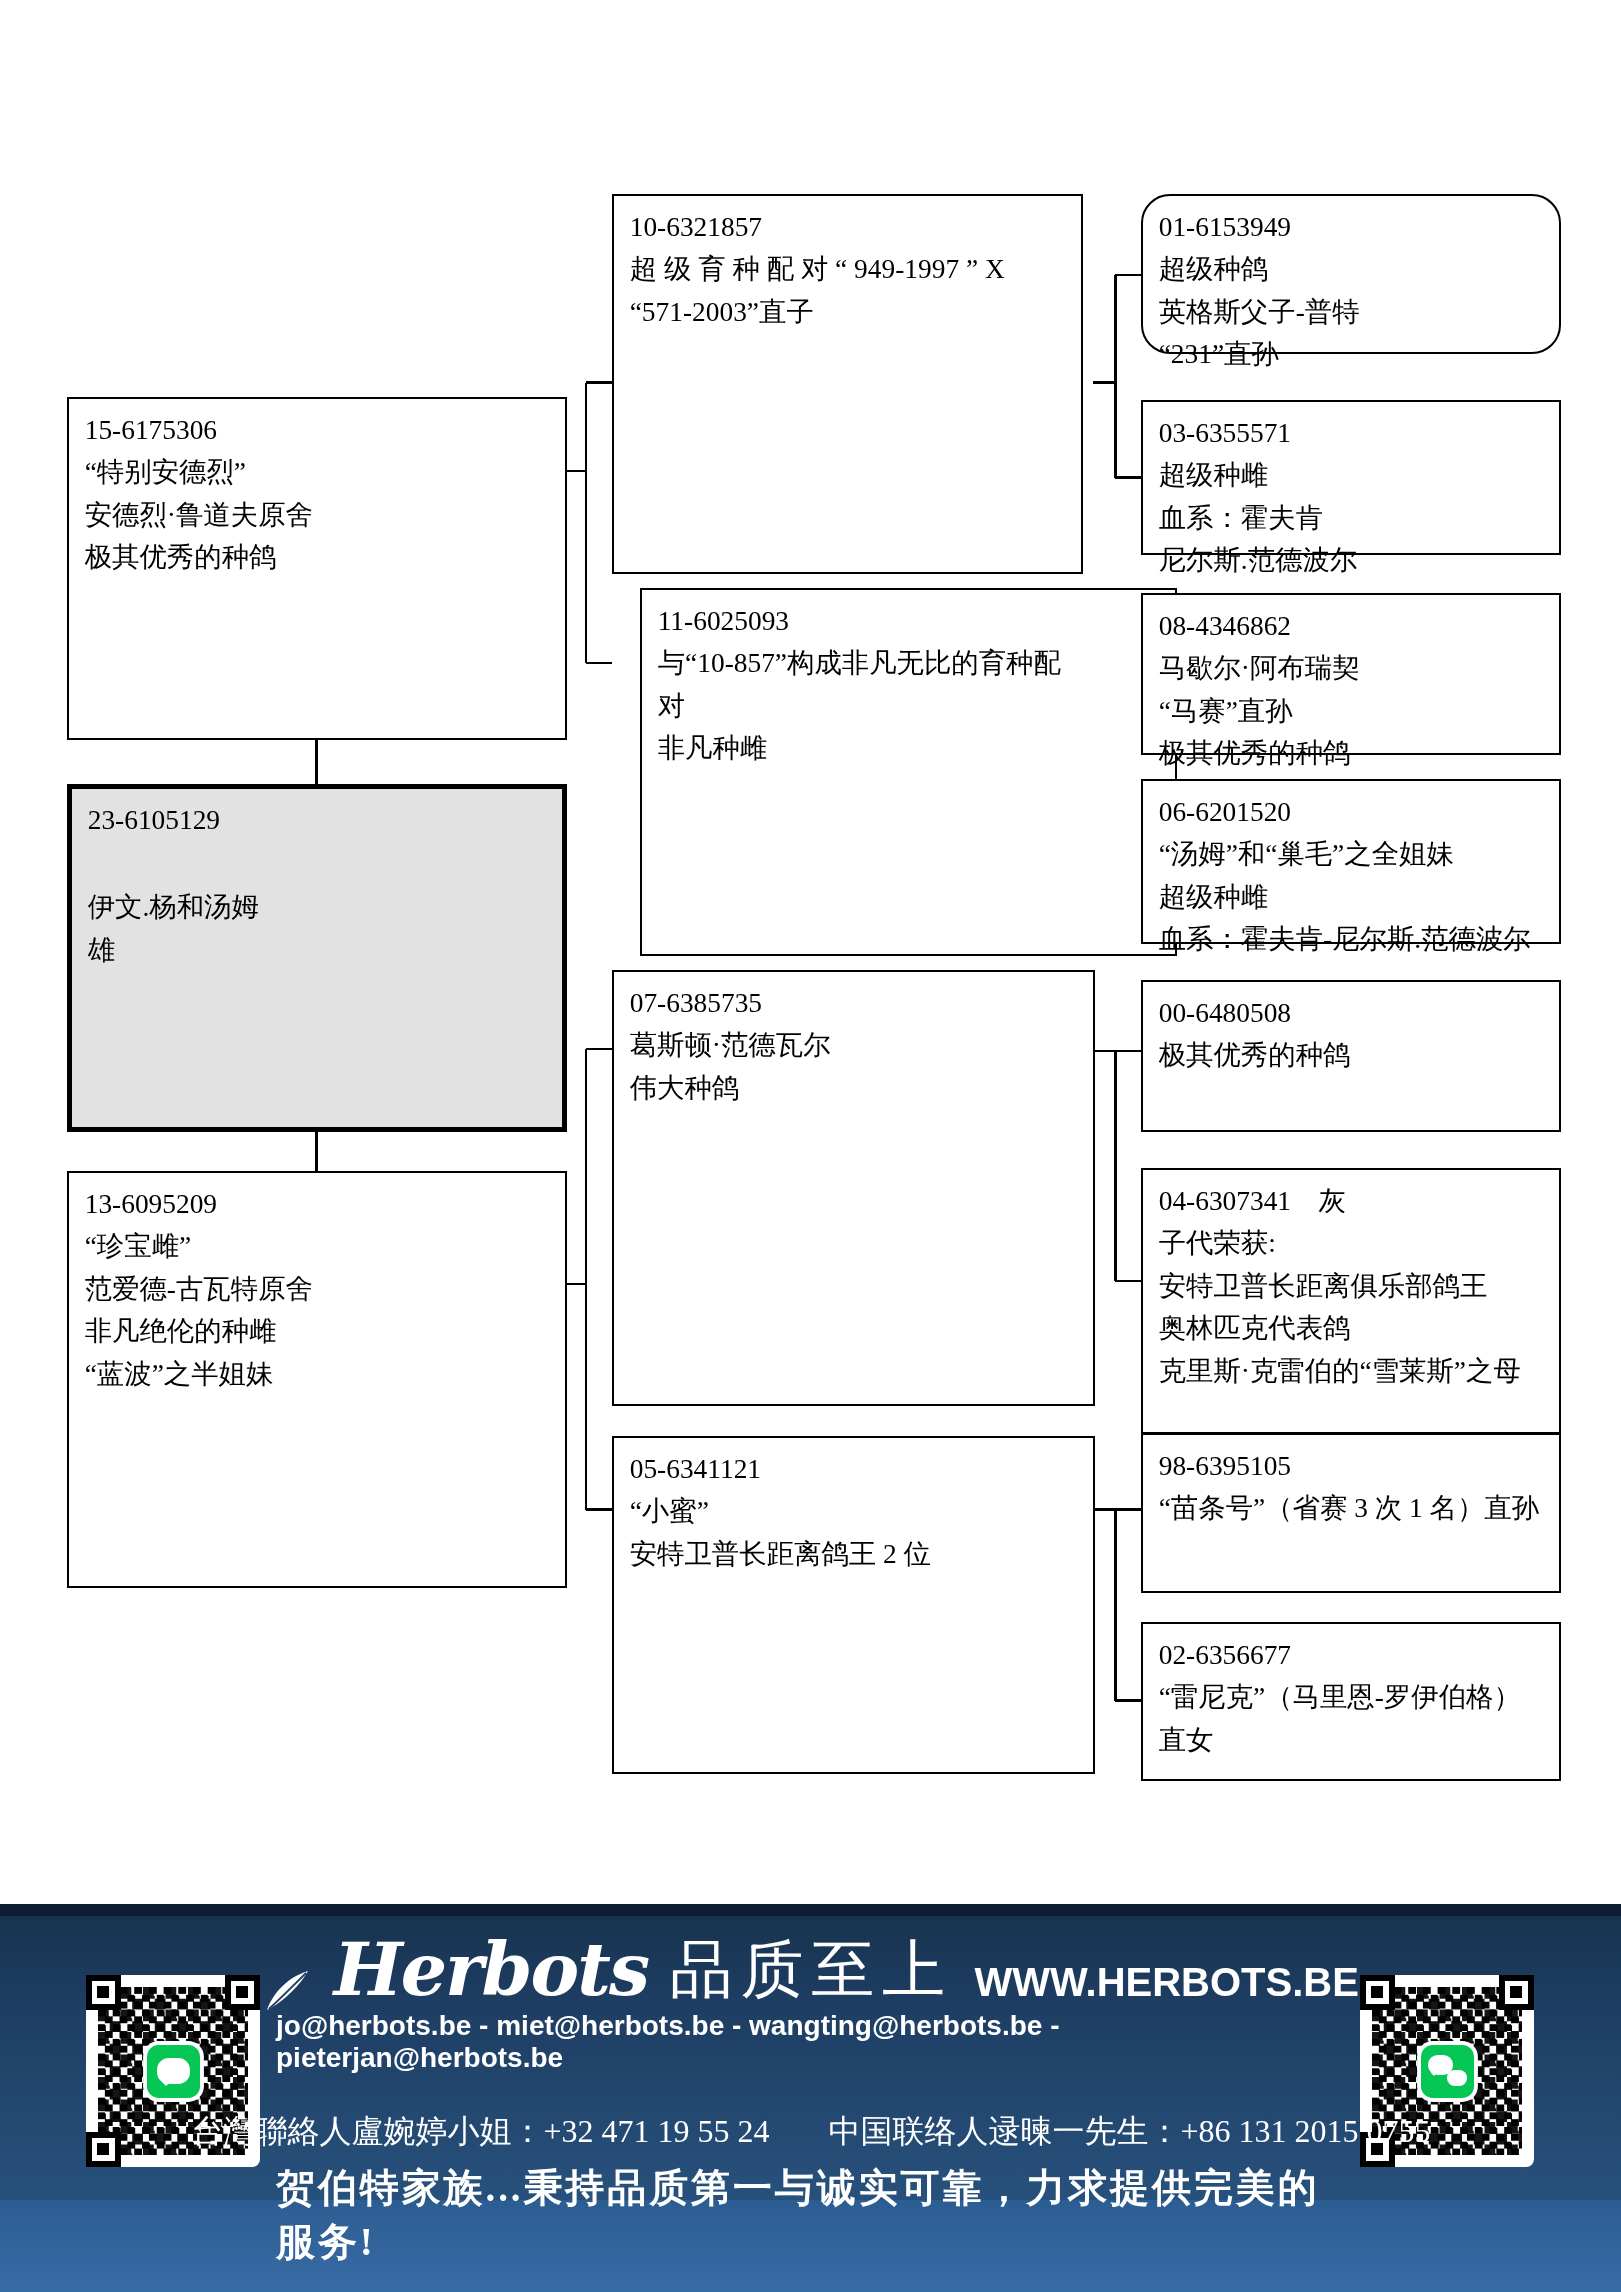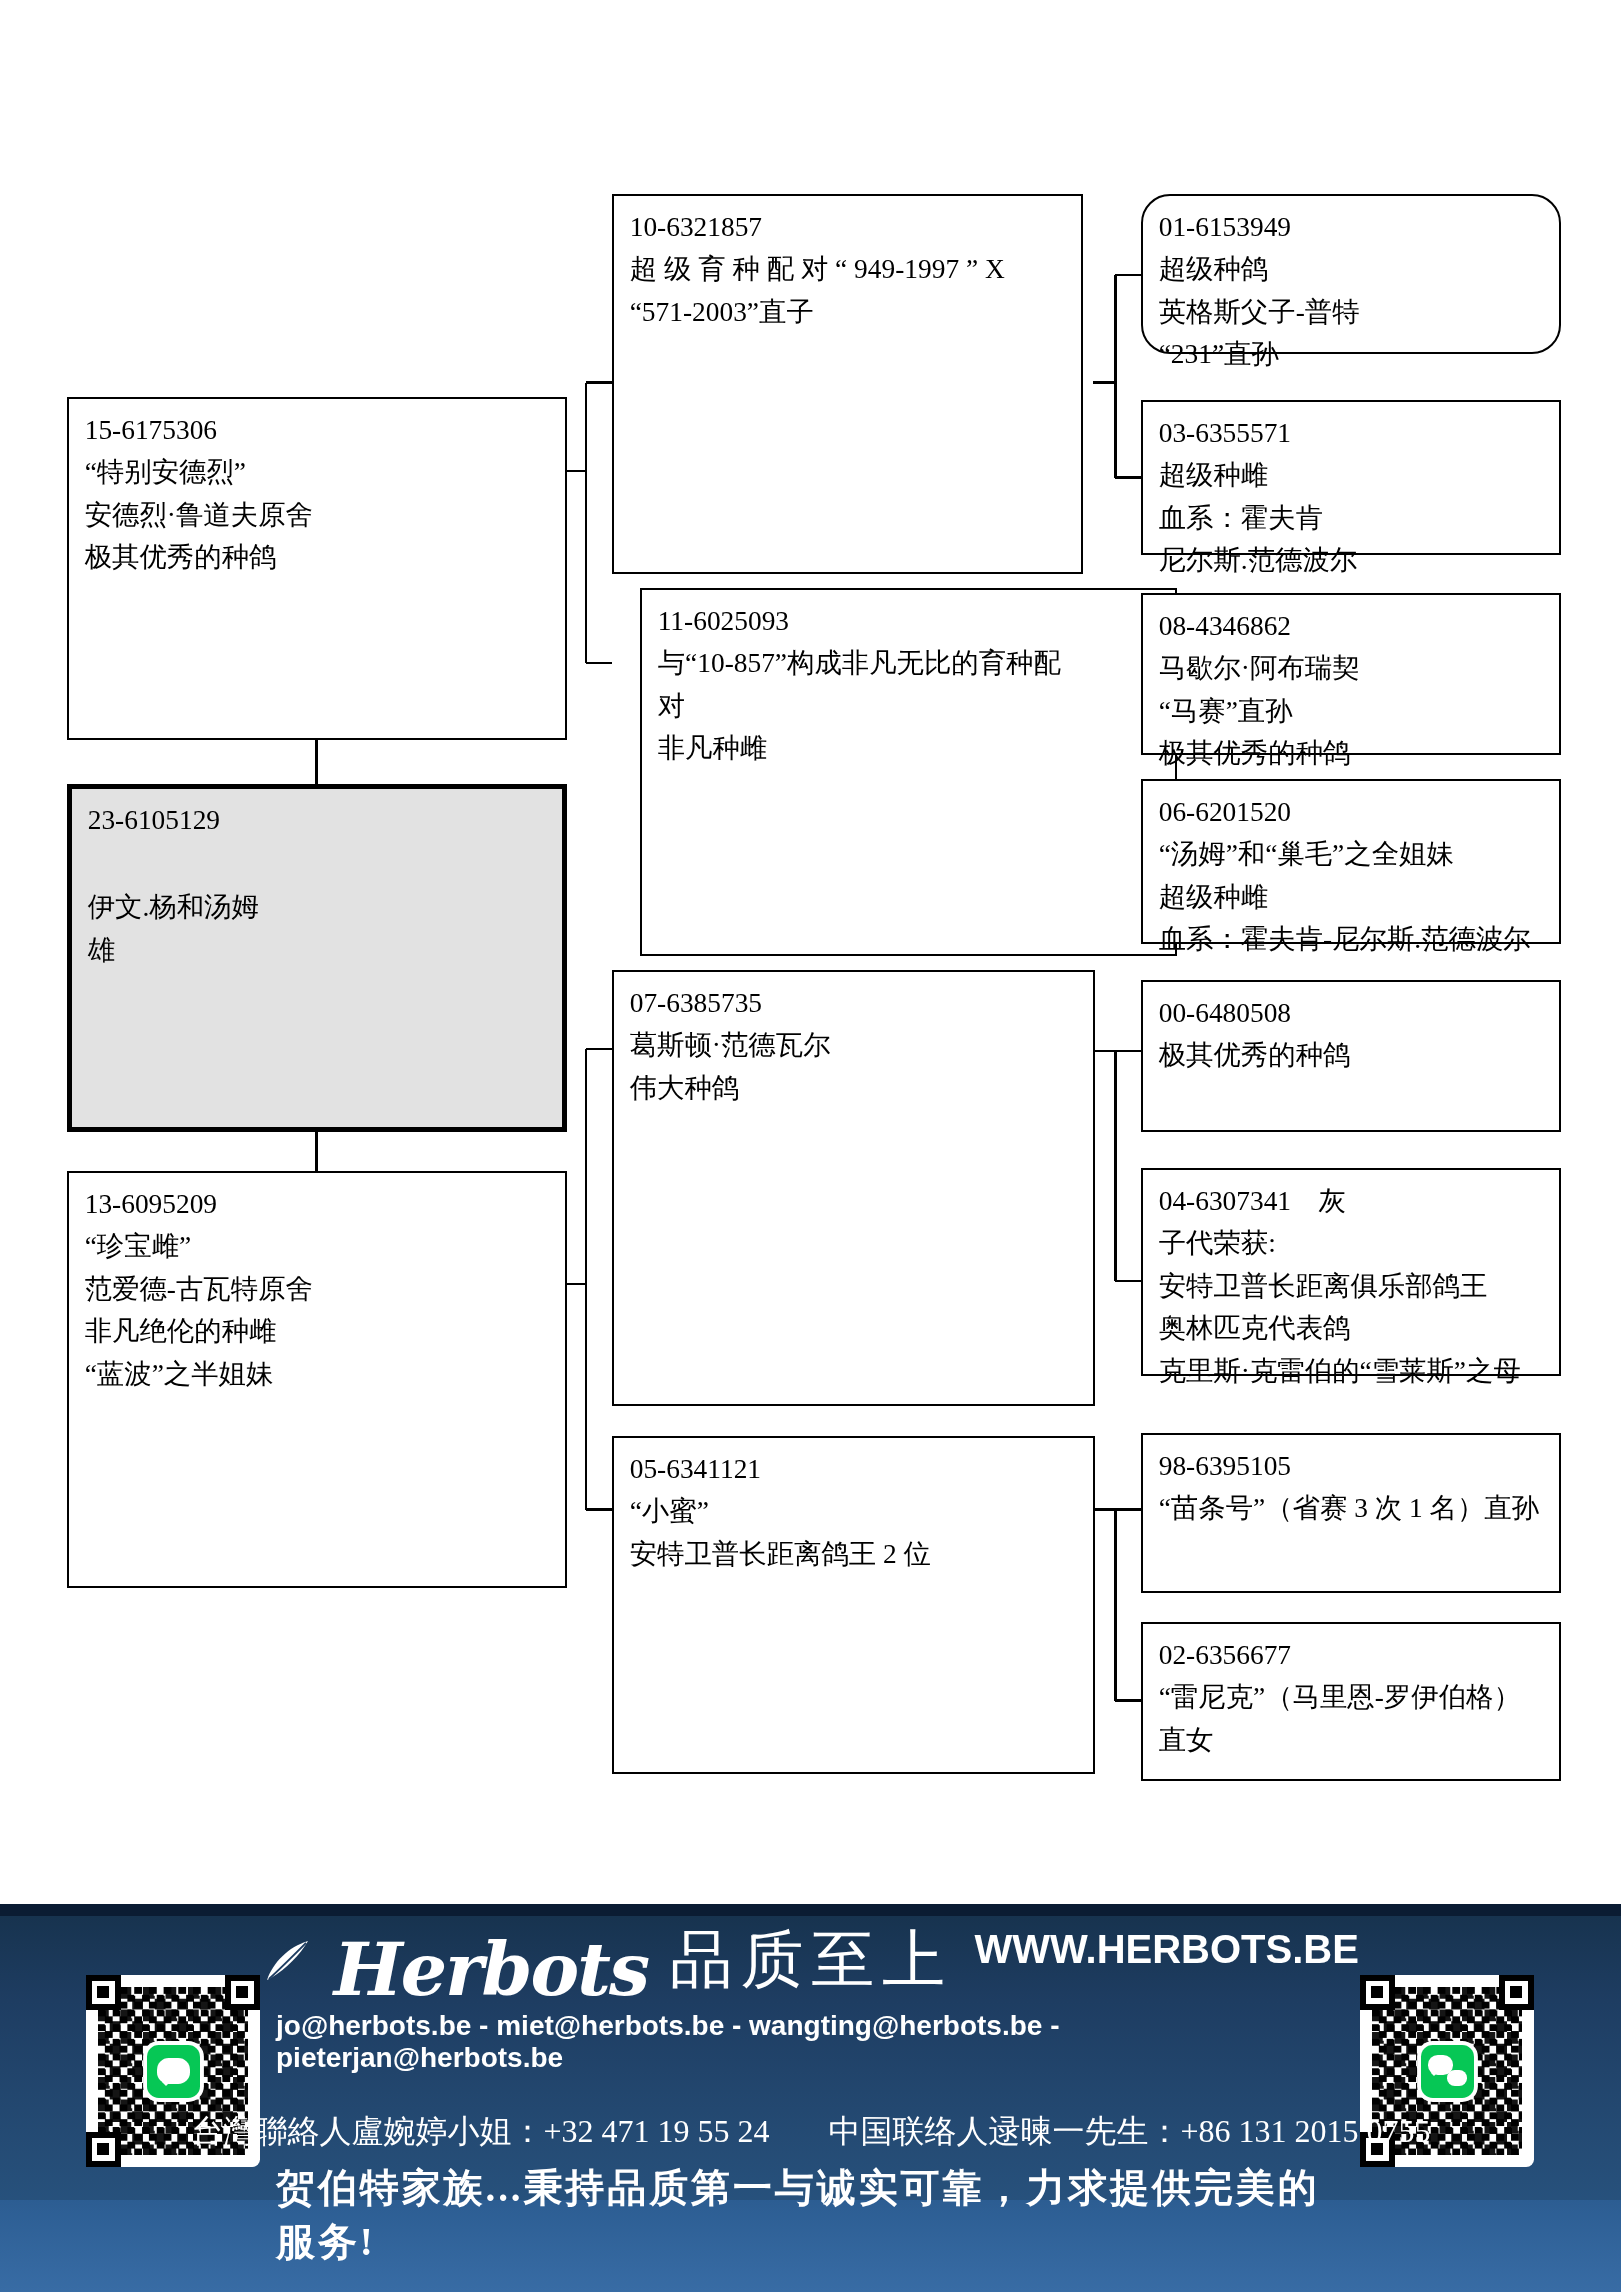--- a/index.html
+++ b/index.html
@@ -47,21 +47,21 @@
   .bubble{width:33px;height:25.5px;background:#fff;border-radius:11.8px;position:relative;}
   .bubble::after{content:"";position:absolute;left:5.9px;bottom:-5.9px;border:4.9px solid transparent;border-top-color:#fff;}
   .wechat-bubbles{position:relative;width:39px;height:33px;}
   .wc1{position:absolute;left:0;top:0;width:25.5px;height:20.6px;background:#fff;border-radius:9.8px;}
   .wc1::after{content:"";position:absolute;left:3.9px;bottom:-3.9px;border:3.9px solid transparent;border-top-color:#fff;}
   .wc2{position:absolute;right:0;bottom:2px;width:19.6px;height:15.7px;background:#fff;border-radius:7.8px;}
   .footer-content{
     position:absolute;left:276px;top:1929px;width:1070px;
     display:flex;flex-direction:column;align-items:center;gap:7.8px;color:#fff;
   }
-  .brand-row{display:flex;align-items:flex-start;gap:21.6px;white-space:nowrap;}
+  .brand-row{display:flex;align-items:flex-end;gap:21.6px;white-space:nowrap;}
   .brand-script{
     font-family:"DejaVu Serif",serif;font-style:italic;font-weight:bold;
     font-size:73px;line-height:1;letter-spacing:-2px;position:relative;top:3.9px;
   }
   .feather{position:relative;top:9.8px;}
   .brand-tagline{font-size:63px;letter-spacing:7.8px;line-height:1;}
   .brand-site{font-family:"Liberation Sans","DejaVu Sans",sans-serif;font-weight:800;font-size:40px;line-height:1;}
   .emails-row{font-family:"Liberation Sans","DejaVu Sans",sans-serif;font-weight:700;font-size:28px;}
   .contacts-row{display:flex;gap:59px;font-size:32px;white-space:nowrap;margin-top:28px;}
   .slogan-row{font-size:39px;letter-spacing:2.9px;font-weight:bold;}
@@ -164,21 +164,21 @@
   <div class="box" style="left:1141px;top:779px;width:420px;height:165px;">
     <div class="box-id">06-6201520</div>
     <div class="box-text">“汤姆”和“巢毛”之全姐妹
 超级种雌
 血系：霍夫肯-尼尔斯.范德波尔</div>
   </div>
   <div class="box" style="left:1141px;top:980px;width:420px;height:152px;">
     <div class="box-id">00-6480508</div>
     <div class="box-text">极其优秀的种鸽</div>
   </div>
-  <div class="box" style="left:1141px;top:1168px;width:420px;height:208px;">
+  <div class="box" style="left:1141px;top:1168px;width:420px;height:266px;">
     <div class="box-id">04-6307341　灰</div>
     <div class="box-text">子代荣获:
 安特卫普长距离俱乐部鸽王
 奥林匹克代表鸽
 克里斯·克雷伯的“雪莱斯”之母</div>
   </div>
   <div class="box" style="left:1141px;top:1433px;width:420px;height:160px;">
     <div class="box-id">98-6395105</div>
     <div class="box-text">“苗条号”（省赛 3 次 1 名）直孙</div>
   </div>

